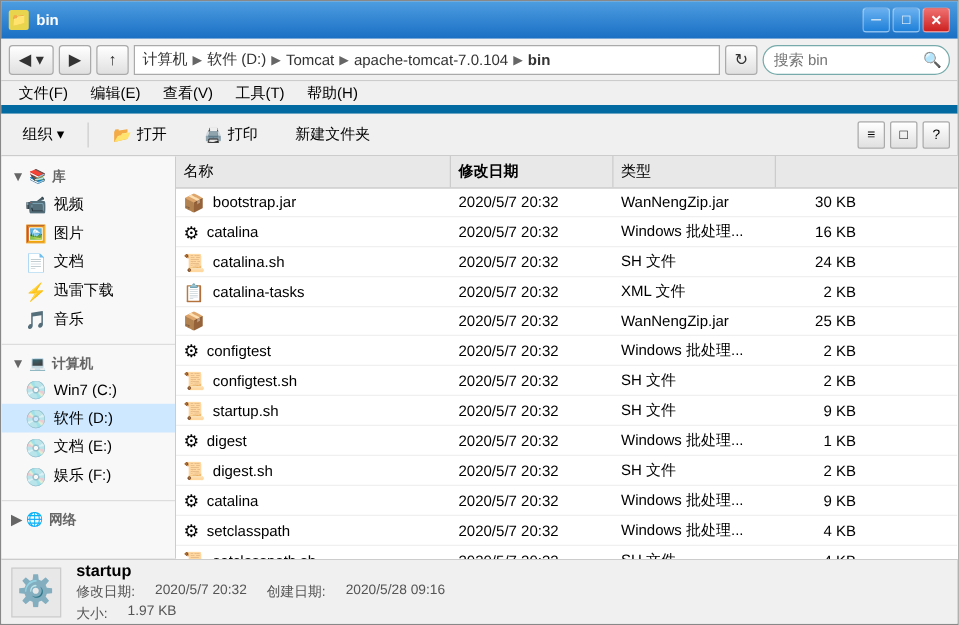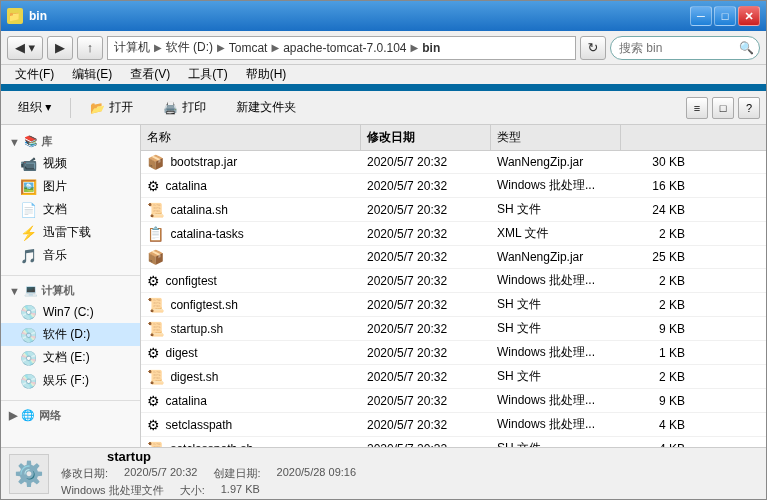--- a/index.html
+++ b/index.html
@@ -66,21 +66,21 @@
     .file-cell { padding: 3px 6px; font-size: 12px; white-space: nowrap; overflow: hidden; text-overflow: ellipsis; }
     .file-cell.name { width: 220px; display: flex; align-items: center; gap: 6px; }
     .file-cell.date { width: 130px; }
     .file-cell.type { width: 130px; }
     .file-cell.size { width: 70px; text-align: right; }
 
     
     .status-bar { background: #f0f0f0; border-top: 1px solid #ccc; padding: 4px 8px; display: flex; align-items: center; gap: 12px; flex-shrink: 0; height: 52px; }
     .status-icon { width: 40px; height: 40px; background: #e8e8e8; border: 1px solid #ccc; display: flex; align-items: center; justify-content: center; flex-shrink: 0; }
     .status-info { display: flex; flex-direction: column; gap: 2px; }
-    .status-name { font-size: 13px; font-weight: bold; margin-left: 46px; }
+    .status-name { font-size: 13px; font-weight: bold; }
     .status-details { font-size: 11px; color: #555; display: flex; gap: 16px; }
 
     ::-webkit-scrollbar { width: 14px; }
     ::-webkit-scrollbar-track { background: #f0f0f0; }
     ::-webkit-scrollbar-thumb { background: #c0c0c0; border: 1px solid #aaa; }
   </style>
 </head>
 <body>
 
 <div class="window">
@@ -350,20 +350,19 @@
     </div>
     <div class="status-info">
       <span class="status-name">startup</span>
       <div class="status-details">
         <span>修改日期:</span>
         <span>2020/5/7 20:32</span>
         <span>创建日期:</span>
         <span>2020/5/28 09:16</span>
       </div>
       <div class="status-details">
-        <span>Windows 批处理文件</span>
         <span>大小:</span>
         <span>1.97 KB</span>
       </div>
     </div>
   </div>
 
 </div>
 
 </body></html>

